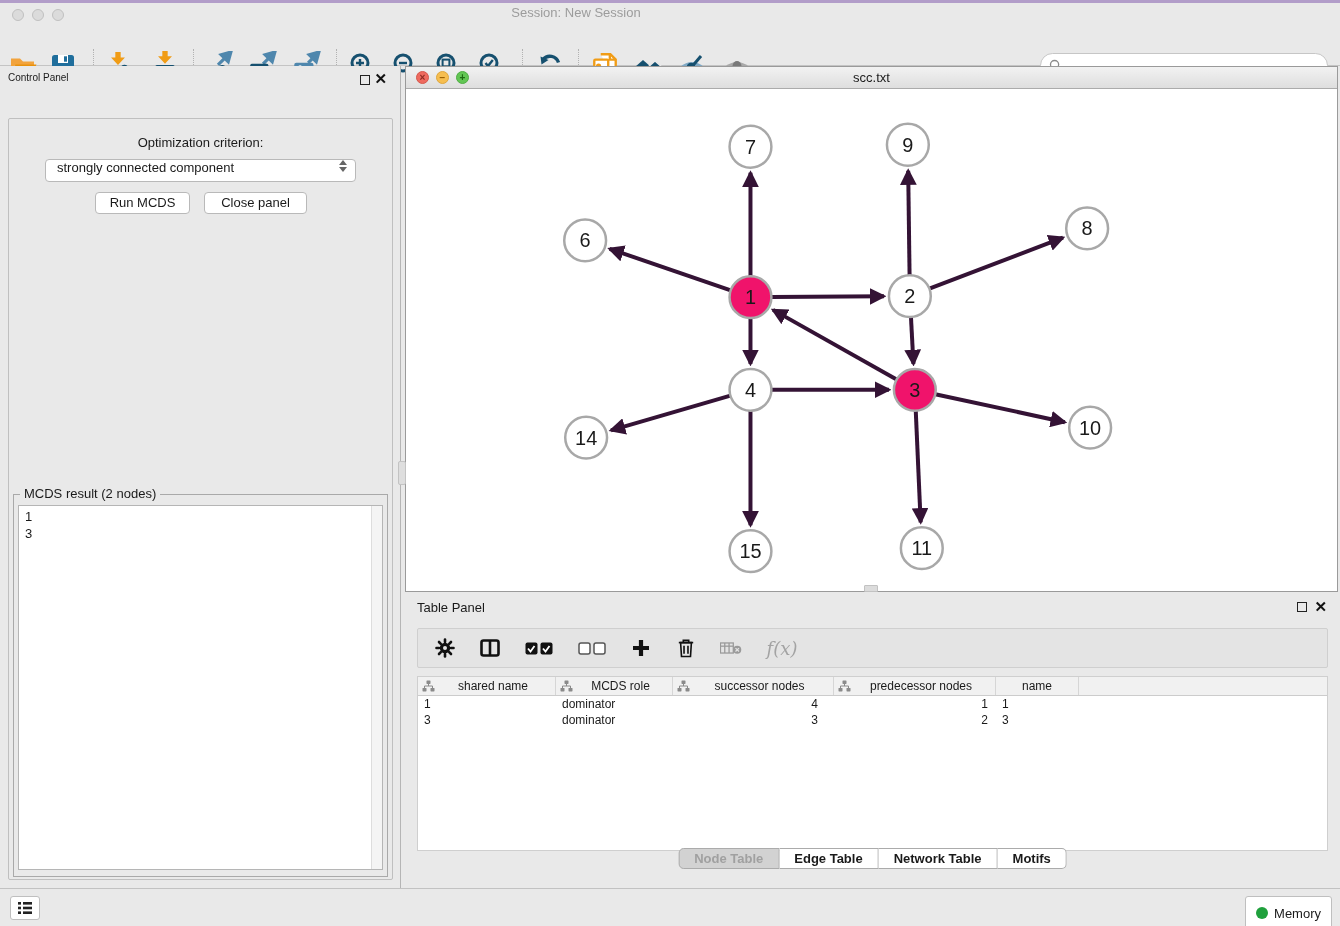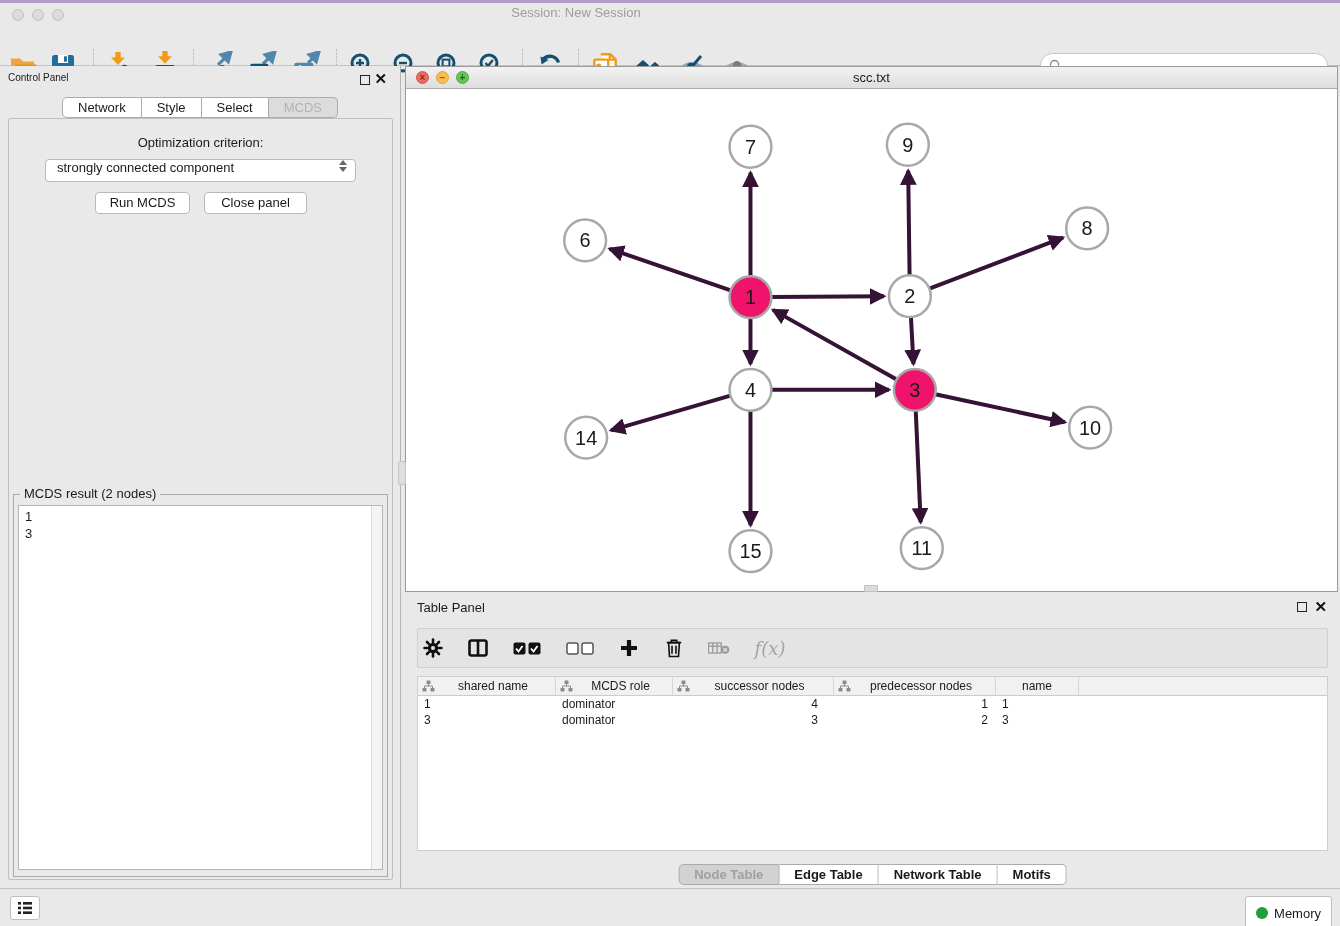--- a/index.html
+++ b/index.html
@@ -53,30 +53,30 @@
   #net-lights .tl-dot { width:13px; height:13px; font-size:10px; font-weight:bold; text-align:center; line-height:12px; }
   #net-title { width:100%; text-align:center; font-size:13px; line-height:21px; color:#1a1a1a; }
   #net-content { left:0; top:22px; right:0; bottom:0; background:#fff; }
   #graph-svg { width:100%; height:100%; display:block; }
   .grip-v { left:398px; top:461px; width:8px; height:24px; background:#DEDEDE; border:1px solid #C3C3C3; border-radius:2px; }
   .grip-h { left:864px; top:585px; width:14px; height:7px; background:#DCDCDC; border:1px solid #C2C2C2; border-radius:1px; }
 
   
   #table-panel { left:405px; top:592px; width:935px; height:296px; background:#E9E9E9; }
   #tp-title { left:12px; top:8px; font-size:13px; }
-  #tp-toolbar { left:12px; top:36px; width:911px; height:40px; background:#E4E4E4; border:1px solid #CFCFCF; border-radius:2px; display:flex; align-items:center; gap:23px; padding-left:4px; }
+  #tp-toolbar { left:12px; top:36px; width:911px; height:40px; background:#E4E4E4; border:1px solid #CFCFCF; border-radius:2px; display:flex; align-items:center; gap:23px; padding-left:16px; }
   .tp-icon { display:flex; align-items:center; justify-content:center; width:22px; height:22px; }
   .fx { font-family:"DejaVu Serif", serif; font-style:italic; font-size:18px; color:#A3A3A3; }
   #tp-table { left:12px; top:84px; width:911px; height:175px; background:#fff; border:1px solid #CFCFCF; overflow:hidden; }
   #tp-head { display:flex; height:19px; background:#F1F1F1; border-bottom:1px solid #CCCCCC; }
   .th { display:flex; align-items:center; border-right:1px solid #D6D6D6; font-size:12px; padding:0 4px; }
   .th .lbl { flex:1; text-align:center; }
   .tr { display:flex; height:16px; font-size:12px; }
   .td { padding:0 6px; line-height:16px; overflow:hidden; white-space:nowrap; }
-  #tp-tabs { top:272px; left:50%; transform:translateX(-50%); display:flex; }
+  #tp-tabs { top:256px; left:50%; transform:translateX(-50%); display:flex; }
   #tp-tabs .seg { font-weight:600; }
   #tp-tabs .seg.disabled-selected { background:#D2D2D2; color:#A0A0A0; }
 
   
   #status-bar { left:0; top:888px; width:1340px; height:38px; background:#E9E9E9; border-top:1px solid #C2C2C2; }
   #levels-btn { left:10px; top:7px; width:30px; height:24px; background:#fff; border:1px solid #BFBFBF; border-radius:3px; display:flex; align-items:center; justify-content:center; }
   #memory-btn { right:8px; top:7px; height:24px; background:#fff; border:1px solid #BFBFBF; border-radius:3px; display:flex; align-items:center; gap:6px; padding:16px 10px; font-size:13px; }
   #memory-dot { width:12px; height:12px; border-radius:50%; background:#1FA03C; }
 </style>
 </head>
@@ -279,26 +279,20 @@
   </div>
 </div>
 
 <div id="control-panel" class="abs">
   <div id="cp-title" class="abs">Control Panel</div>
   <div class="abs" style="right:30px;top:9px">
       <div class="panel-float"></div>
     </div>
   <div class="abs panel-close" style="right:13px;top:7px">✕</div>
 
-  <div id="cp-tabs" class="abs">
-    <div class="seg"><span>Network</span></div>
-    <div class="seg"><span>Style</span></div>
-    <div class="seg"><span>Select</span></div>
-    <div class="seg disabled-selected"><span>MCDS</span></div>
-  </div>
 
   <div id="cp-content" class="abs">
     <div id="opt-label" class="abs">Optimization criterion:</div>
     <div id="criterion-select" class="abs">
       <span class="val">strongly connected component</span>
       <span class="stepper">
           <span class="tri-up"></span>
           <span class="tri-dn"></span>
         </span>
     </div>

